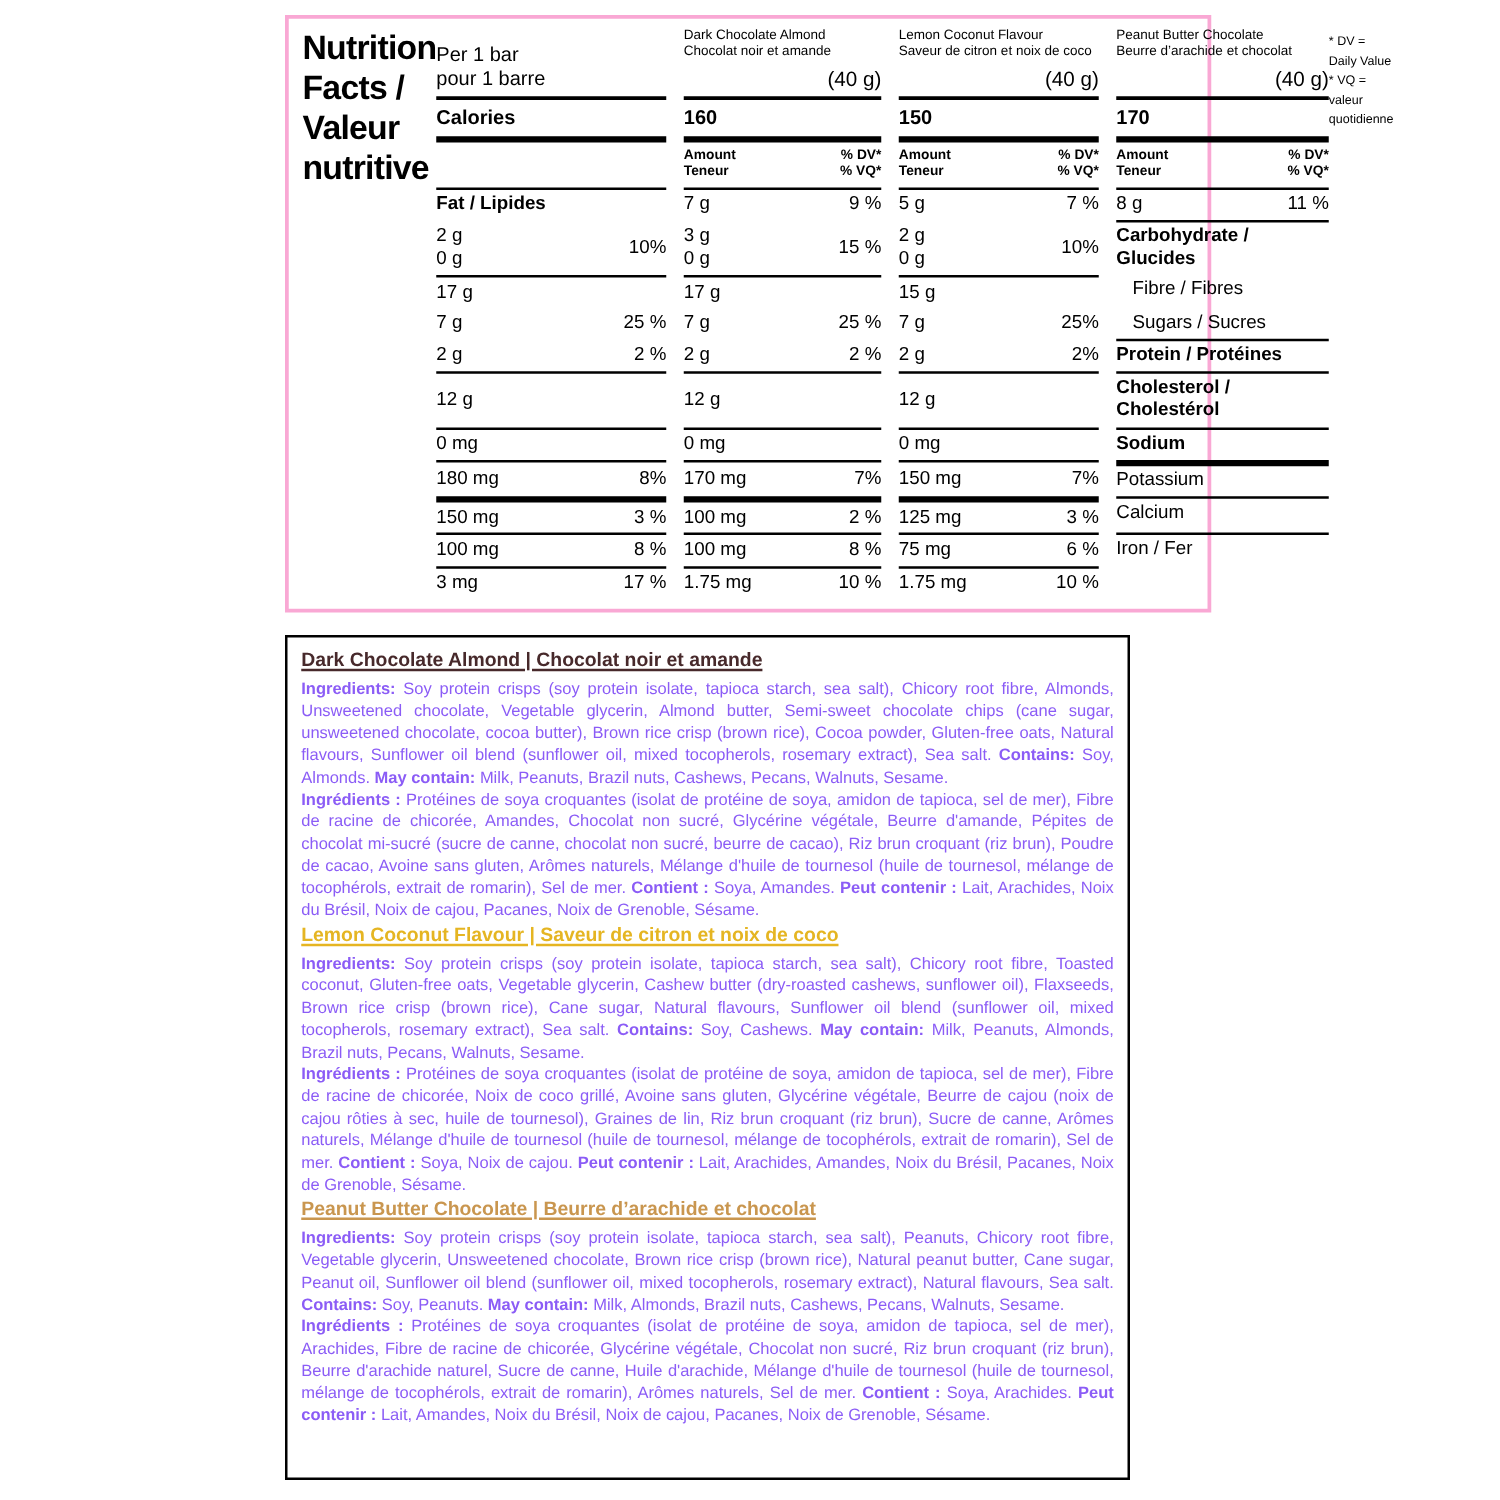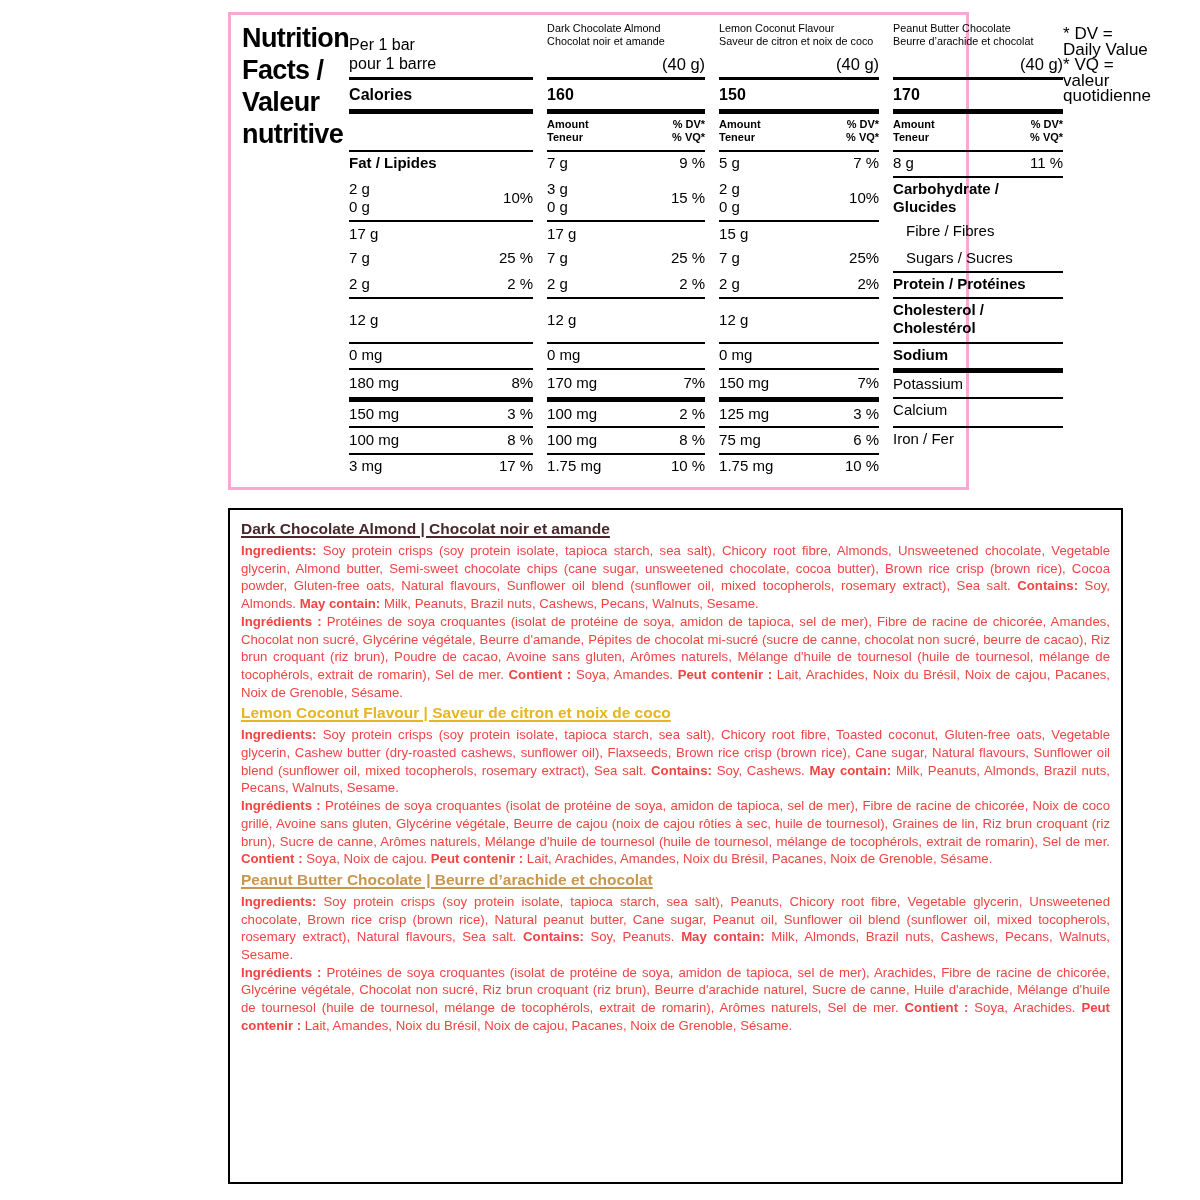--- a/index.html
+++ b/index.html
@@ -28,28 +28,28 @@
   .vc { display:flex; justify-content:space-between; align-items:center; font-size:15px; line-height:18px; padding:2px 0 3px; }
   .vc .dv { text-align:right; white-space:nowrap; }
   .b { font-weight:bold; }
   .ind { padding-left:13px; }
   .rt2 { border-top:2px solid #000; }
   .rt3 { border-top:2.5px solid #000; }
   .rt5 { border-top:5px solid #000; }
   
   .nf-footsep { margin-top:auto; border-top:4px solid #000; }
   .nf-footnotes { display:flex; justify-content:flex-start; padding-top:4px;
-    font-size:17px; line-height:15.5px; }
-
-  
-  .panel-bottom { position:absolute; left:228px; top:508px; width:895px; height:676px;
+    font-size:10px; line-height:15.5px; }
+
+  
+  .panel-bottom { position:absolute; left:228px; top:508px; width:676px; height:676px;
     border:2px solid #000; padding:7px 11px; overflow:hidden; }
   .flavor-h { font-size:15.5px; font-weight:bold; line-height:20px; margin:2px 0 3px;
     text-decoration:underline; text-decoration-thickness:2px; text-underline-offset:2px; }
-  .ing-p { font-size:13.2px; line-height:17.7px; text-align:justify; color:#ef4444; }
+  .ing-p { font-size:13.2px; line-height:17.7px; text-align:justify; color:#8b5cf6; }
 </style>
 </head>
 <body>
 
 <div class="page">
 
   <div class="panel-top">
     <div class="nf-title">Nutrition Facts / Valeur nutritive</div>
 
     <div class="nf-grid" id="nf-grid">

